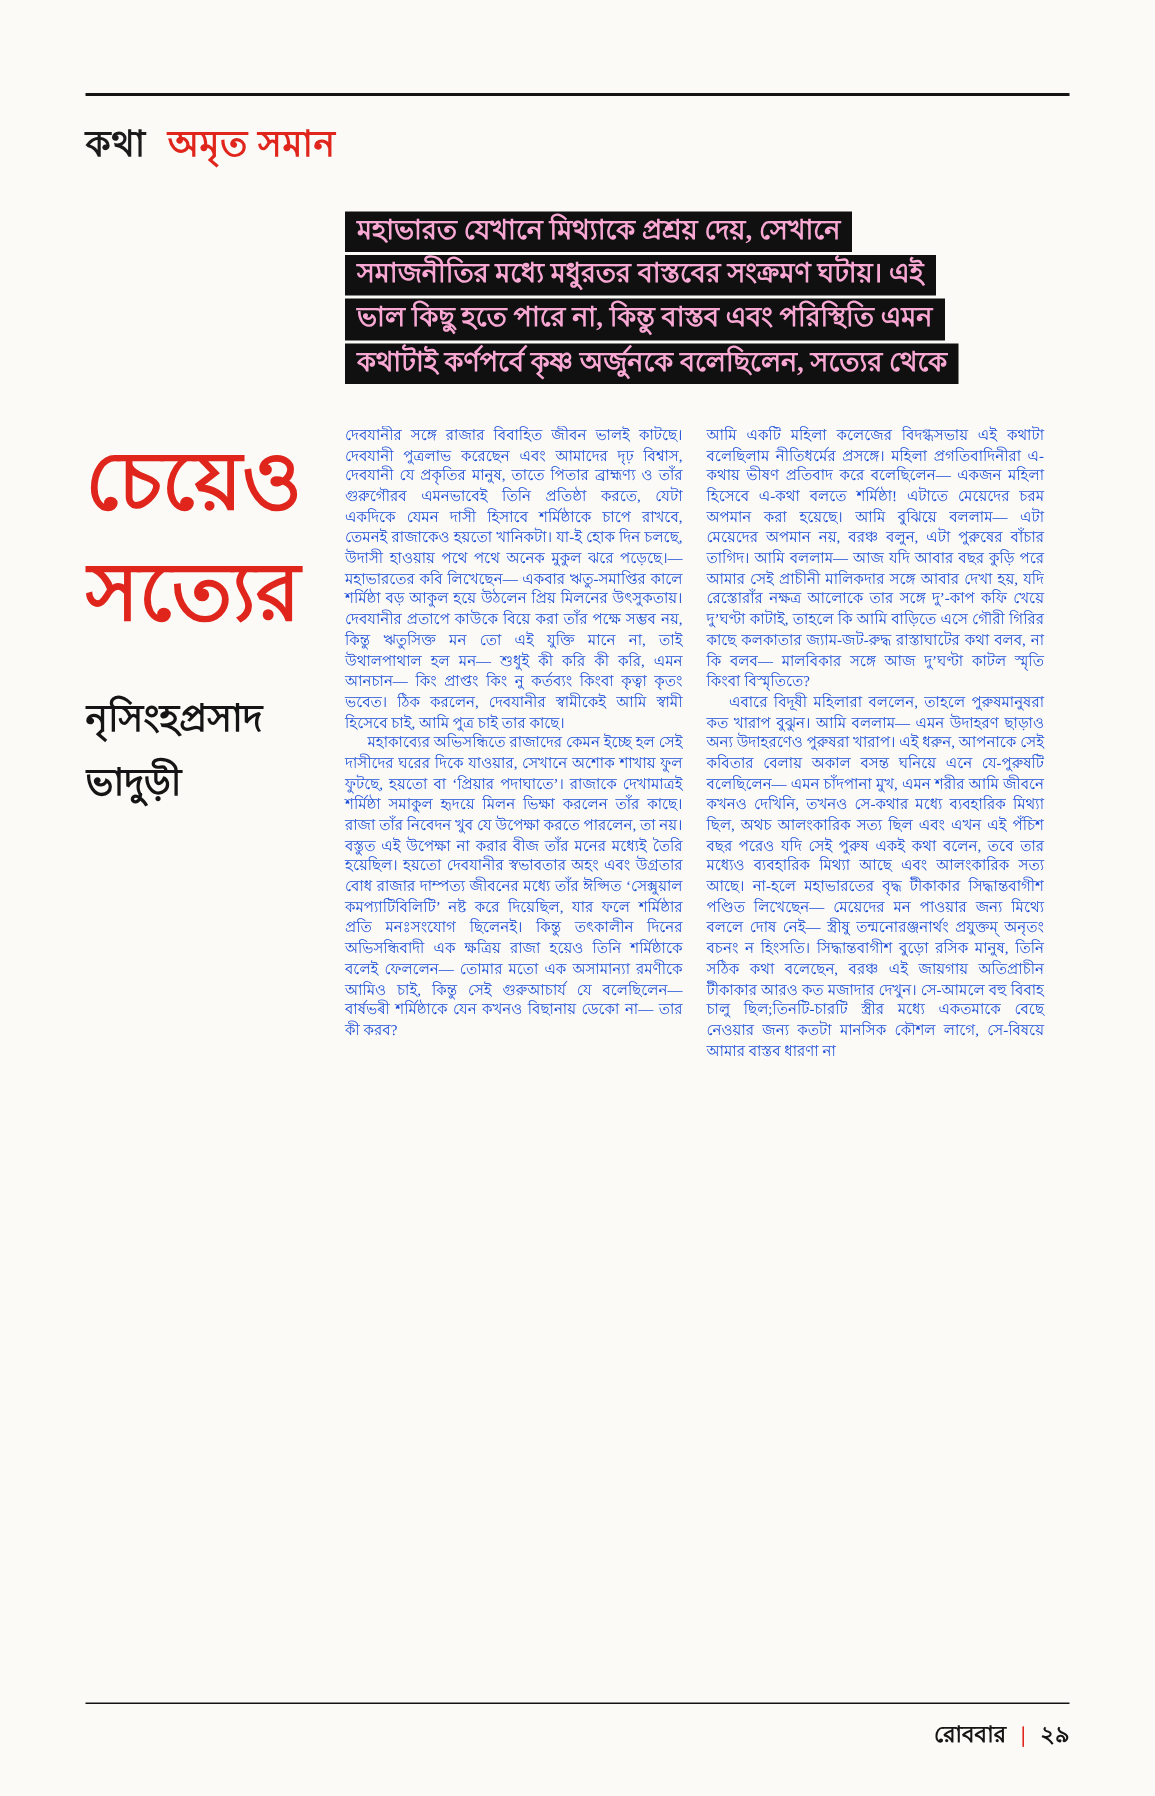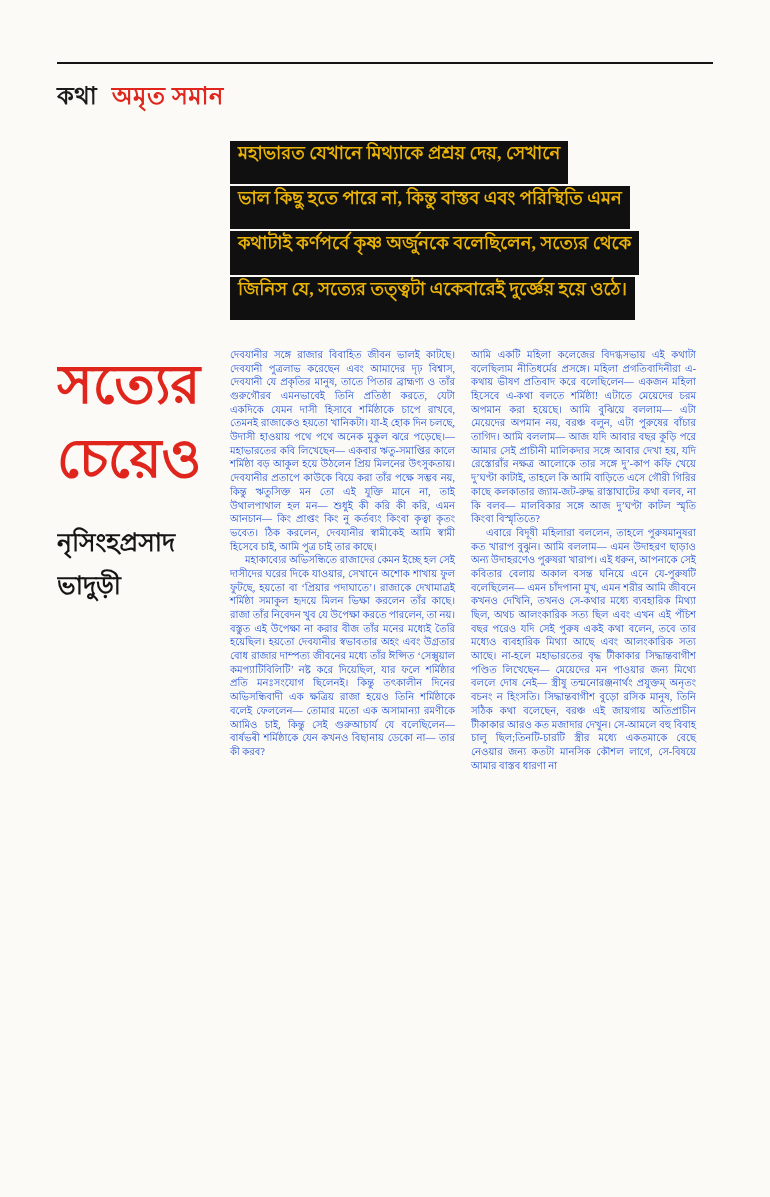--- a/index.html
+++ b/index.html
@@ -12,23 +12,23 @@
     color:#1b1b1b;
     overflow:hidden;
   }
   .inner{position:absolute;left:57px;right:57px;top:0;}
   .top-rule{border:none;border-top:2px solid #141414;margin:62px 0 0 0;}
   .kicker{margin-top:13px;font-size:24px;font-weight:bold;letter-spacing:.5px;}
   .kicker .k2{color:#e0261c;margin-left:8px;text-align:right;}
   .intro-wrap{margin-left:173px;margin-top:24px;width:483px;}
   .intro-line{
     display:table;
-    background:#101010;color:#eab308;
+    background:#101010;color:#f9a8d4;
     font-size:18px;font-weight:600;line-height:1.18;
-    padding:2px 8px 20px 8px;margin-bottom:2px;
+    padding:2px 8px 4px 8px;margin-bottom:2px;
     white-space:nowrap;
   }
   .content{display:flex;margin-top:28px;height:852px;overflow:hidden;}
   .left-rail{width:173px;flex:none;}
   .headline-line{
     color:#e0261c;font-size:54px;font-weight:bold;line-height:1.38;
     letter-spacing:0;
   }
   .author{margin-top:26px;font-size:25px;font-weight:bold;color:#151515;}
   .bodycol{
@@ -52,41 +52,49 @@
 
     <hr class="top-rule">
 
     <div class="kicker">
       <span class="k1">কথা</span>
       <span class="k2">অমৃত সমান</span>
     </div>
 
     <div class="intro-wrap">
         <div class="intro-line">মহাভারত যেখানে মিথ্যাকে প্রশ্রয় দেয়, সেখানে</div>
+        <div class="intro-line">সমাজনীতির মধ্যে মধুরতর বাস্তবের সংক্রমণ ঘটায়। এই</div>
         <div class="intro-line">ভাল কিছু হতে পারে না, কিন্তু বাস্তব এবং পরিস্থিতি এমন</div>
         <div class="intro-line">কথাটাই কর্ণপর্বে কৃষ্ণ অর্জুনকে বলেছিলেন, সত্যের থেকে</div>
-        <div class="intro-line">জিনিস যে, সত্যের তত্ত্বটা একেবারেই দুর্জ্ঞেয় হয়ে ওঠে।</div>
       </div>
 
     <div class="content">
 
       <div class="left-rail">
         <div class="headline">
+            <div class="headline-line">চেয়েও</div>
             <div class="headline-line">সত্যের</div>
-            <div class="headline-line">চেয়েও</div>
           </div>
         <div class="author">নৃসিংহপ্রসাদ ভাদুড়ী</div>
       </div>
 
       <div class="bodycol first">
           <p class="para">দেবযানীর সঙ্গে রাজার বিবাহিত জীবন ভালই কাটছে। দেবযানী পুত্রলাভ করেছেন এবং আমাদের দৃঢ় বিশ্বাস, দেবযানী যে প্রকৃতির মানুষ, তাতে পিতার ব্রাহ্মণ্য ও তাঁর গুরুগৌরব এমনভাবেই তিনি প্রতিষ্ঠা করতে, যেটা একদিকে যেমন দাসী হিসাবে শর্মিষ্ঠাকে চাপে রাখবে, তেমনই রাজাকেও হয়তো খানিকটা। যা-ই হোক দিন চলছে, উদাসী হাওয়ায় পথে পথে অনেক মুকুল ঝরে পড়েছে।— মহাভারতের কবি লিখেছেন— একবার ঋতু-সমাপ্তির কালে শর্মিষ্ঠা বড় আকুল হয়ে উঠলেন প্রিয় মিলনের উৎসুকতায়। দেবযানীর প্রতাপে কাউকে বিয়ে করা তাঁর পক্ষে সম্ভব নয়, কিন্তু ঋতুসিক্ত মন তো এই যুক্তি মানে না, তাই উথালপাথাল হল মন— শুধুই কী করি কী করি, এমন আনচান— কিং প্রাপ্তং কিং নু কর্তব্যং কিংবা কৃত্বা কৃতং ভবেত। ঠিক করলেন, দেবযানীর স্বামীকেই আমি স্বামী হিসেবে চাই, আমি পুত্র চাই তার কাছে।</p>
           <p class="para">মহাকাব্যের অভিসন্ধিতে রাজাদের কেমন ইচ্ছে হল সেই দাসীদের ঘরের দিকে যাওয়ার, সেখানে অশোক শাখায় ফুল ফুটছে, হয়তো বা ‘প্রিয়ার পদাঘাতে’। রাজাকে দেখামাত্রই শর্মিষ্ঠা সমাকুল হৃদয়ে মিলন ভিক্ষা করলেন তাঁর কাছে। রাজা তাঁর নিবেদন খুব যে উপেক্ষা করতে পারলেন, তা নয়। বস্তুত এই উপেক্ষা না করার বীজ তাঁর মনের মধ্যেই তৈরি হয়েছিল। হয়তো দেবযানীর স্বভাবতার অহং এবং উগ্রতার বোধ রাজার দাম্পত্য জীবনের মধ্যে তাঁর ঈপ্সিত ‘সেক্সুয়াল কমপ্যাটিবিলিটি’ নষ্ট করে দিয়েছিল, যার ফলে শর্মিষ্ঠার প্রতি মনঃসংযোগ ছিলেনই। কিন্তু তৎকালীন দিনের অভিসন্ধিবাদী এক ক্ষত্রিয় রাজা হয়েও তিনি শর্মিষ্ঠাকে বলেই ফেললেন— তোমার মতো এক অসামান্যা রমণীকে আমিও চাই, কিন্তু সেই গুরুআচার্য যে বলেছিলেন— বার্ষভৰী শর্মিষ্ঠাকে যেন কখনও বিছানায় ডেকো না— তার কী করব?</p>
         </div>
 
       <div class="bodycol">
           <p class="para">আমি একটি মহিলা কলেজের বিদগ্ধসভায় এই কথাটা বলেছিলাম নীতিধর্মের প্রসঙ্গে। মহিলা প্রগতিবাদিনীরা এ-কথায় ভীষণ প্রতিবাদ করে বলেছিলেন— একজন মহিলা হিসেবে এ-কথা বলতে শর্মিষ্ঠা! এটাতে মেয়েদের চরম অপমান করা হয়েছে। আমি বুঝিয়ে বললাম— এটা মেয়েদের অপমান নয়, বরঞ্চ বলুন, এটা পুরুষের বাঁচার তাগিদ। আমি বললাম— আজ যদি আবার বছর কুড়ি পরে আমার সেই প্রাচীনী মালিকদার সঙ্গে আবার দেখা হয়, যদি রেস্তোরাঁর নক্ষত্র আলোকে তার সঙ্গে দু’-কাপ কফি খেয়ে দু’ঘণ্টা কাটাই, তাহলে কি আমি বাড়িতে এসে গৌরী গিরির কাছে কলকাতার জ্যাম-জট-রুদ্ধ রাস্তাঘাটের কথা বলব, না কি বলব— মালবিকার সঙ্গে আজ দু’ঘণ্টা কাটল স্মৃতি কিংবা বিস্মৃতিতে?</p>
           <p class="para">এবারে বিদূষী মহিলারা বললেন, তাহলে পুরুষমানুষরা কত খারাপ বুঝুন। আমি বললাম— এমন উদাহরণ ছাড়াও অন্য উদাহরণেও পুরুষরা খারাপ। এই ধরুন, আপনাকে সেই কবিতার বেলায় অকাল বসন্ত ঘনিয়ে এনে যে-পুরুষটি বলেছিলেন— এমন চাঁদপানা মুখ, এমন শরীর আমি জীবনে কখনও দেখিনি, তখনও সে-কথার মধ্যে ব্যবহারিক মিথ্যা ছিল, অথচ আলংকারিক সত্য ছিল এবং এখন এই পঁচিশ বছর পরেও যদি সেই পুরুষ একই কথা বলেন, তবে তার মধ্যেও ব্যবহারিক মিথ্যা আছে এবং আলংকারিক সত্য আছে। না-হলে মহাভারতের বৃদ্ধ টীকাকার সিদ্ধান্তবাগীশ পণ্ডিত লিখেছেন— মেয়েদের মন পাওয়ার জন্য মিথ্যে বললে দোষ নেই— স্ত্রীষু তন্মনোরঞ্জনার্থং প্রযুক্তম্ অনৃতং বচনং ন হিংসতি। সিদ্ধান্তবাগীশ বুড়ো রসিক মানুষ, তিনি সঠিক কথা বলেছেন, বরঞ্চ এই জায়গায় অতিপ্রাচীন টীকাকার আরও কত মজাদার দেখুন। সে-আমলে বহু বিবাহ চালু ছিল;তিনটি-চারটি স্ত্রীর মধ্যে একতমাকে বেছে নেওয়ার জন্য কতটা মানসিক কৌশল লাগে, সে-বিষয়ে আমার বাস্তব ধারণা না</p>
         </div>
 
     </div>
   </div>
 
+  <div class="footer">
+    <hr class="footer-rule">
+    <div class="footer-text">
+      <span>রোববার</span>
+      <span class="footer-sep">|</span>
+      <span>২৯</span>
+    </div>
+  </div>
 </div>
 
 </body></html>

